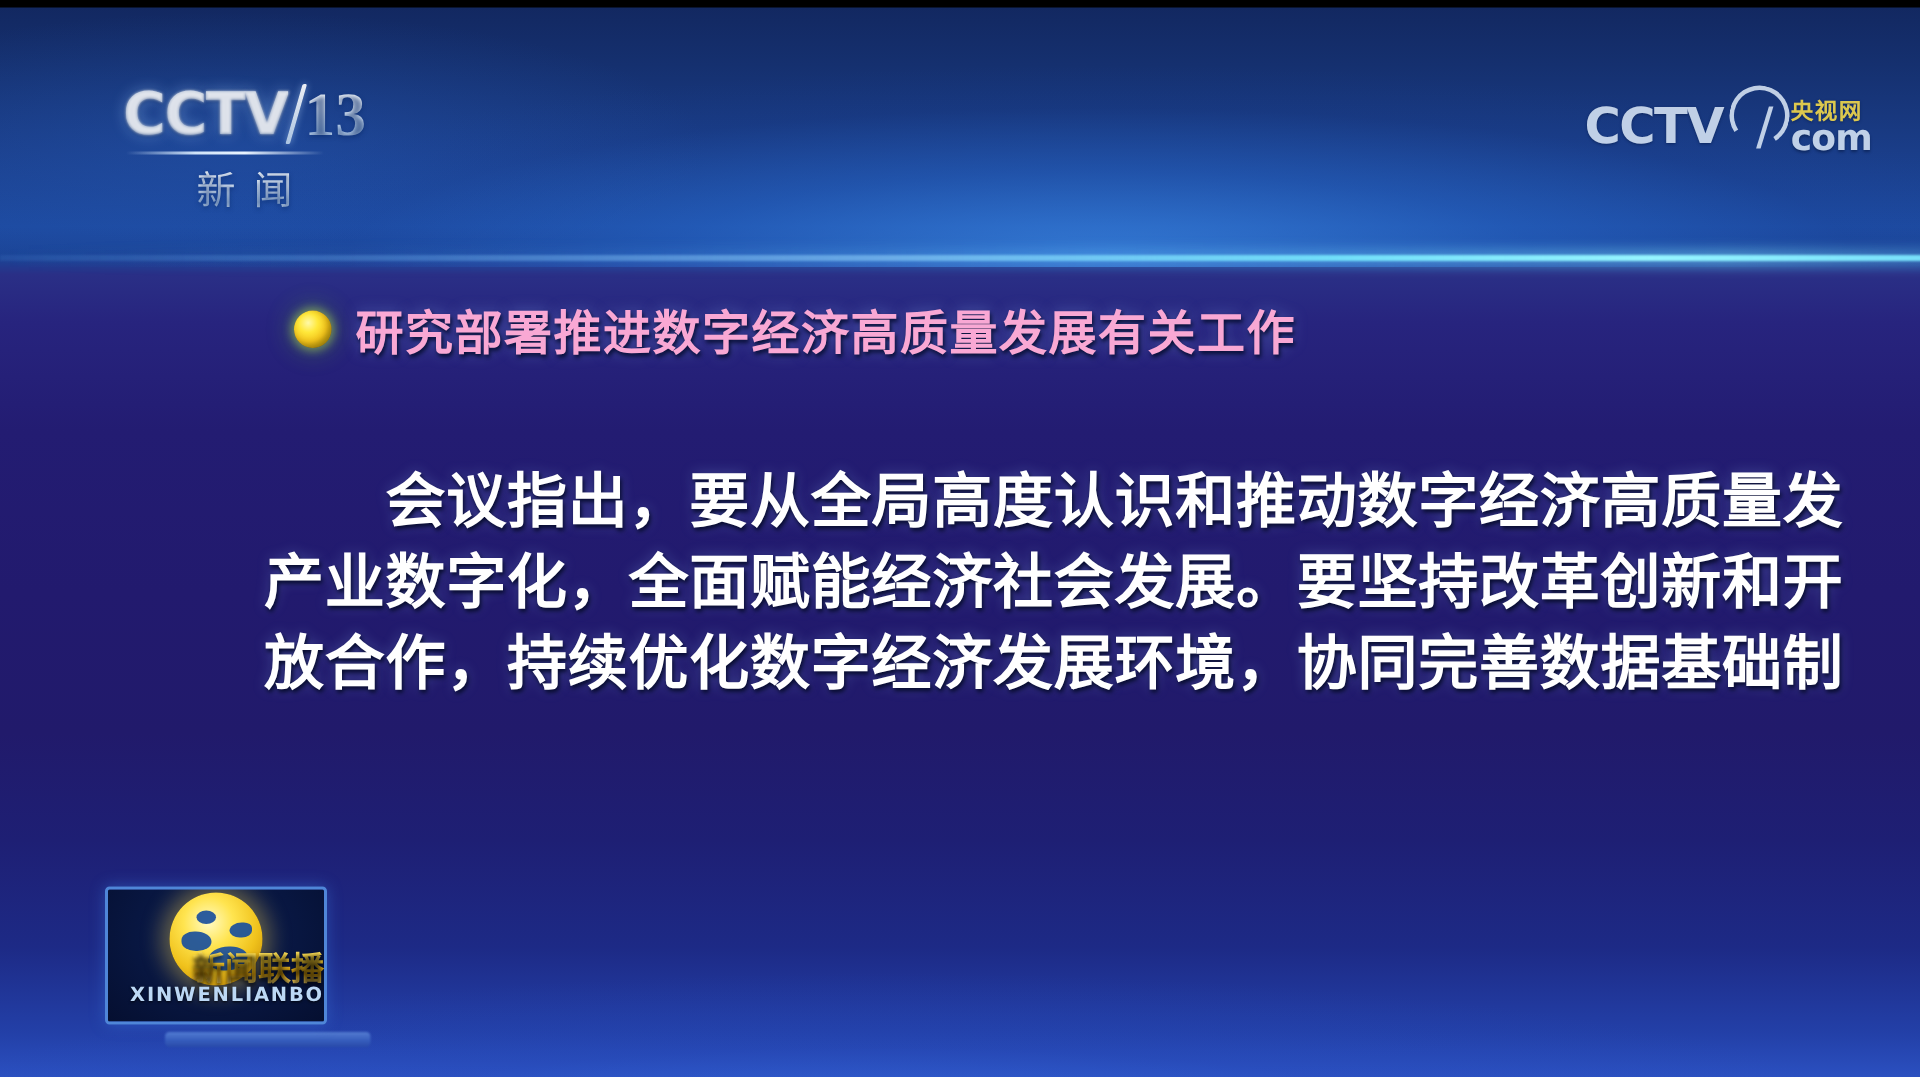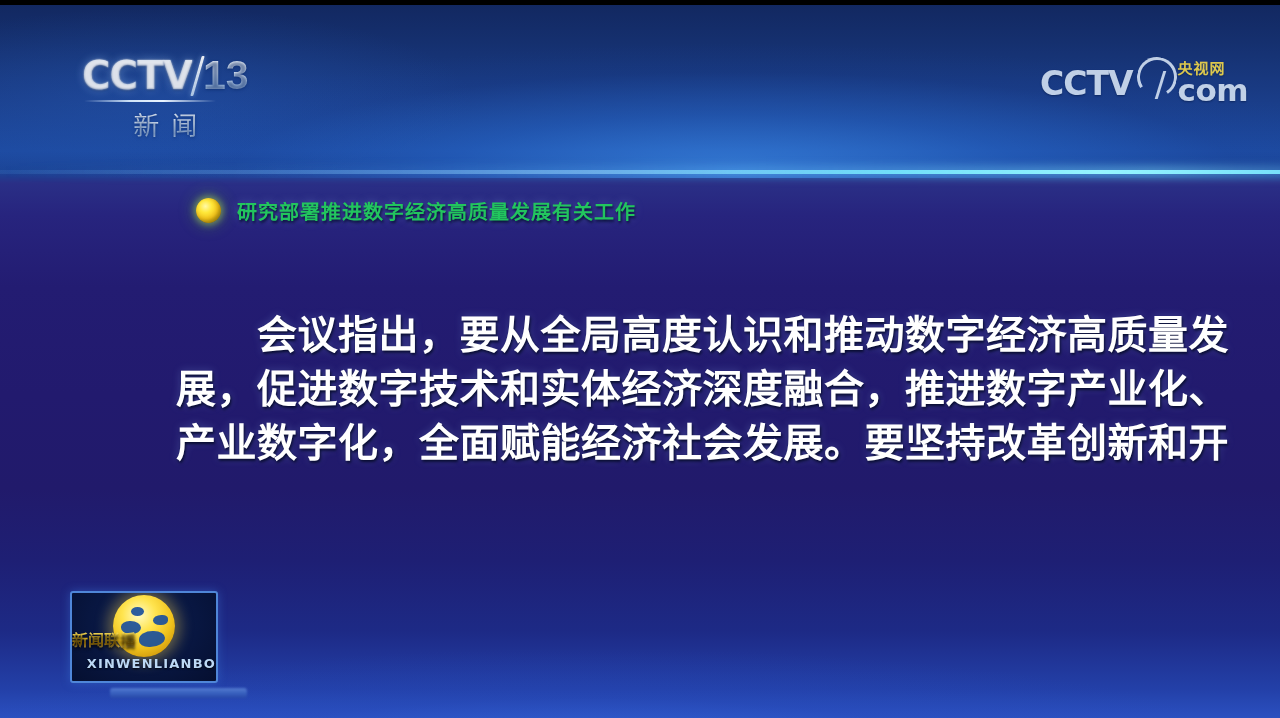--- a/index.html
+++ b/index.html
@@ -136,21 +136,21 @@
   .cctv-slash {
     width: 3px;
     height: 40px;
     background: linear-gradient(180deg, #ffffff, #b8cfe8);
     transform: skewX(-16deg);
     border-radius: 1px;
     opacity: .92;
     box-shadow: 0 0 5px rgba(180,215,255,.6);
   }
   .cctv-num {
-    font-family: Liberation Sans, sans-serif;
+    font-family: Liberation Serif, serif;
     font-size: 41px;
     font-weight: bold;
     letter-spacing: 0px;
     background: linear-gradient(180deg, #ffffff 0%, #e2edfa 45%, #a9c5e6 72%, #f4faff 100%);
     -webkit-background-clip: text;
     background-clip: text;
     color: transparent;
     text-shadow: 0 1px 3px rgba(10,40,100,0.55);
   }
   .cctv-underline {
@@ -225,21 +225,21 @@
   .wm-cn {
     font-size: 15px;
     font-weight: bold;
     letter-spacing: 1px;
     color: #fde047;
     line-height: 1;
     margin-bottom: 1px;
     text-shadow: 0 1px 2px rgba(5,25,70,0.7);
   }
   .wm-com {
-    font-size: 31px;
+    font-size: 24px;
     font-weight: bold;
     letter-spacing: -0.5px;
     color: #dce9f8;
     line-height: 0.82;
     text-shadow: 0 1px 2px rgba(5,25,70,0.7);
   }
 
   
   .headline {
     position: absolute;
@@ -274,24 +274,24 @@
     border-radius: 50%;
     background: radial-gradient(circle at 38% 33%,
         #fff9a8 0%, #ffe83a 28%, #f2c41c 55%, #b99a10 78%, #6f7d1a 100%);
     box-shadow:
         0 0 6px 2px rgba(160,210,80,0.55),
         0 0 14px 5px rgba(90,160,60,0.30),
         inset -2px -2px 4px rgba(120,90,0,0.45);
     flex: 0 0 auto;
   }
   .subtitle-text {
-    font-size: 20px;
+    font-size: 32px;
     font-weight: bold;
     letter-spacing: 1px;
-    color: #22c55e;
+    color: #f9a8d4;
     text-shadow:
         1px 2px 3px rgba(4,12,45,0.95),
         0 0 10px rgba(150,195,255,0.35);
     font-family: Liberation Mono, monospace;
   }
 
   
   .body-block {
     position: absolute;
     left: 176px;
@@ -345,22 +345,22 @@
     opacity: .92;
   }
   .bug-land.l1 { left: 8px;  top: 26px; width: 20px; height: 13px; }
   .bug-land.l2 { left: 26px; top: 36px; width: 26px; height: 16px; border-radius: 55% 45% 60% 40%; }
   .bug-land.l3 { left: 18px; top: 12px; width: 13px; height: 9px;  border-radius: 50%; }
   .bug-land.l4 { left: 40px; top: 20px; width: 15px; height: 10px; border-radius: 60% 40% 50% 50%; }
   .bug-title {
     position: absolute;
     left: 0; right: 0;
     top: 34px;
-    text-align: left;
-    font-size: 16px;
+    text-align: right;
+    font-size: 22px;
     font-weight: bold;
     letter-spacing: 0px;
     background: linear-gradient(180deg, #fff6a0 0%, #ffd83a 38%, #e8a808 70%, #fff0a0 100%);
     -webkit-background-clip: text;
     background-clip: text;
     color: transparent;
     text-shadow: 0 2px 3px rgba(0,0,0,0.75);
   }
   .bug-pinyin {
     position: absolute;
@@ -420,22 +420,22 @@
   </div>
 
 
   <div class="subtitle-row">
     <span class="bullet-dot"></span>
     <span class="subtitle-text">研究部署推进数字经济高质量发展有关工作</span>
   </div>
 
   <div class="body-block">
     <div class="body-line">　　会议指出，要从全局高度认识和推动数字经济高质量发</div>
-    <div class="body-line">展，促进数字技术和实体经济深度融合，推进数字产业化、</div>
     <div class="body-line">产业数字化，全面赋能经济社会发展。要坚持改革创新和开</div>
+    <div class="body-line">放合作，持续优化数字经济发展环境，协同完善数据基础制</div>
   </div>
 
   <div class="program-bug">
     <span class="bug-globe">
       <span class="bug-land l1"></span>
       <span class="bug-land l2"></span>
       <span class="bug-land l3"></span>
       <span class="bug-land l4"></span>
     </span>
     <div class="bug-title">新闻联播</div>

